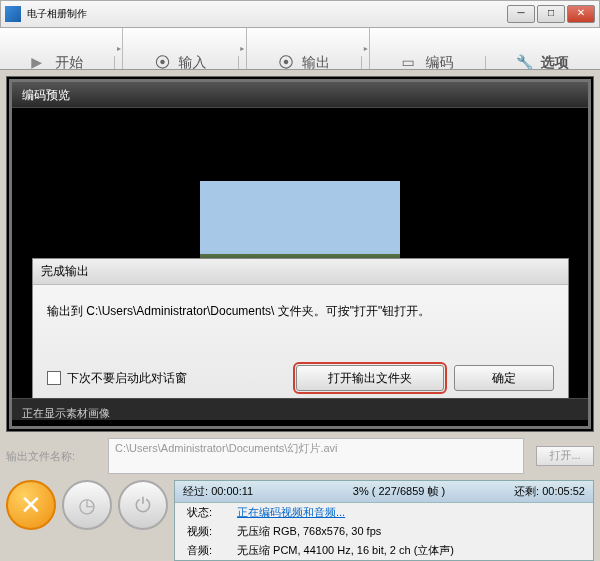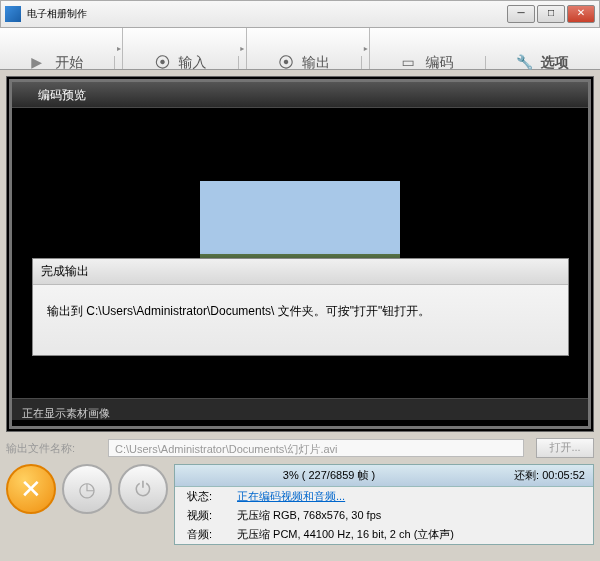--- a/index.html
+++ b/index.html
@@ -17,30 +17,30 @@
 .toolbar .tool-btn:last-child { border-right: none; }
 .toolbar .tool-btn .icon { width: 18px; height: 18px; display: inline-block; }
 .toolbar .sep { width: 8px; border-right: 1px solid #bbb; display:flex; align-items:center; justify-content:center; font-size:8px; color:#888; }
 .icon-play::before { content: "▶"; color: #888; }
 .icon-reel::before { content: "⦿"; color: #666; font-size: 16px; }
 .icon-film::before { content: "▭"; color: #666; }
 .icon-wrench::before { content: "🔧"; font-size: 14px; }
 
 .black-wrap { background: #000; border: 1px solid #666; margin: 6px; padding: 2px; }
 .preview-area { background: #000; border: 3px solid #747474; min-height: 350px; position: relative; }
-.preview-header { height: 26px; background: linear-gradient(to bottom, #555, #2a2a2a); color: #fff; font-size: 12px; padding: 5px 26px; border-bottom: 1px solid #4a4a4a; }
+.preview-header { height: 26px; background: linear-gradient(to bottom, #555, #2a2a2a); color: #fff; font-size: 12px; padding: 5px 10px; border-bottom: 1px solid #4a4a4a; }
 .preview-body { height: 290px; position: relative; display: flex; align-items: center; justify-content: center; overflow: hidden; }
 .video-frame { width: 220px; height: 185px; background: #000; display: flex; align-items: center; justify-content: center; }
 .video-img { width: 200px; height: 145px; background: linear-gradient(to bottom, #a8c8e8 0%, #a8c8e8 50%, #5a7548 50%, #3a5a28 100%); position: relative; }
 .video-img::after { content: ""; position: absolute; bottom: 28px; left: 0; right: 0; height: 16px; background: repeating-linear-gradient(90deg, #7a5a3a 0 8px, #5a3a1a 8px 14px); }
 .preview-status { height: 22px; background: #2a2a2a; color: #ccc; font-size: 11px; padding: 7px 10px; border-top: 1px solid #4a4a4a; }
 
 .filename-row { display: flex; align-items: center; gap: 12px; margin: 4px 6px 0; font-size: 11px; color: #999; }
 .filename-row .label { width: 90px; }
-.filename-row .path-box { flex: 1; height: 18px; background: #f8f8f8; border: 1px solid #bbb; padding: 2px 6px; font-size: 11px; color: #999; }
+.filename-row .path-box { flex: 1; height: 36px; background: #f8f8f8; border: 1px solid #bbb; padding: 2px 6px; font-size: 11px; color: #999; }
 .filename-row .open-btn { width: 58px; height: 20px; border: 1px solid #aaa; background: linear-gradient(to bottom,#f8f8f8,#e0e0e0); font-size: 11px; color: #999; text-align: center; line-height: 16px; }
 
 .bottom { margin: 6px; display: flex; gap: 6px; }
 .circ-btn { width: 50px; height: 50px; border-radius: 50%; border: 2px solid #aaa; background: linear-gradient(to bottom, #fafafa, #d0d0d0); display: flex; align-items: center; justify-content: center; font-size: 20px; color: #aaa; }
 .circ-btn.active { background: radial-gradient(circle at 35% 30%, #ffd060, #f09010); color: #fff; font-size: 26px; border-color: #e08000; }
 .info-panel { flex: 1; border: 1px solid #8aa; background: #f0f0f0; font-size: 11px; }
 .info-panel .row1 { background: linear-gradient(to bottom, #d8e8f0, #b8cde0); padding: 3px 8px; display: flex; border-bottom: 1px solid #9bb; }
 .info-panel .row1 .elapsed { flex: 0 0 140px; }
 .info-panel .row1 .percent { flex: 1; text-align: center; }
 .info-panel .row1 .remain { flex: 0 0 110px; text-align: right; }
@@ -102,39 +102,48 @@
   <div class="preview-area">
     <div class="preview-header">编码预览</div>
     <div class="preview-body">
       <div class="video-frame">
         <div class="video-img"></div>
       </div>
       <div class="dialog-overlay">
         <div class="dialog">
           <div class="dlg-title">完成输出</div>
           <div class="dlg-body">输出到 C:\Users\Administrator\Documents\ 文件夹。可按"打开"钮打开。</div>
+          <div class="dlg-footer">
+            <label class="chk-wrap">
+              <span class="chk"></span>
+              <span>下次不要启动此对话窗</span>
+            </label>
+            <div class="dlg-btn primary">打开输出文件夹</div>
+            <div class="dlg-btn ok">确定</div>
+          </div>
         </div>
       </div>
     </div>
     <div class="preview-status">正在显示素材画像</div>
   </div>
 </div>
 
 <div class="filename-row">
   <span class="label">输出文件名称:</span>
   <div class="path-box">C:\Users\Administrator\Documents\幻灯片.avi</div>
   <div class="open-btn">打开...</div>
 </div>
 
 <div class="bottom">
   <div class="circ-btn active">✕</div>
   <div class="circ-btn">◷</div>
   <div class="circ-btn">⏻</div>
   <div class="info-panel">
     <div class="row1">
+      <span class="elapsed"><span>经过:</span> <span>00:00:11</span></span>
       <span class="percent">3% ( 227/6859 帧 )</span>
       <span class="remain"><span>还剩:</span> <span>00:05:52</span></span>
     </div>
     <div class="row2">
         <span class="lab">状态:</span>
         <span class="link">正在编码视频和音频...</span>
       </div>
     <div class="row3">
         <span class="lab">视频:</span>
         <span>无压缩 RGB, 768x576, 30 fps</span>

